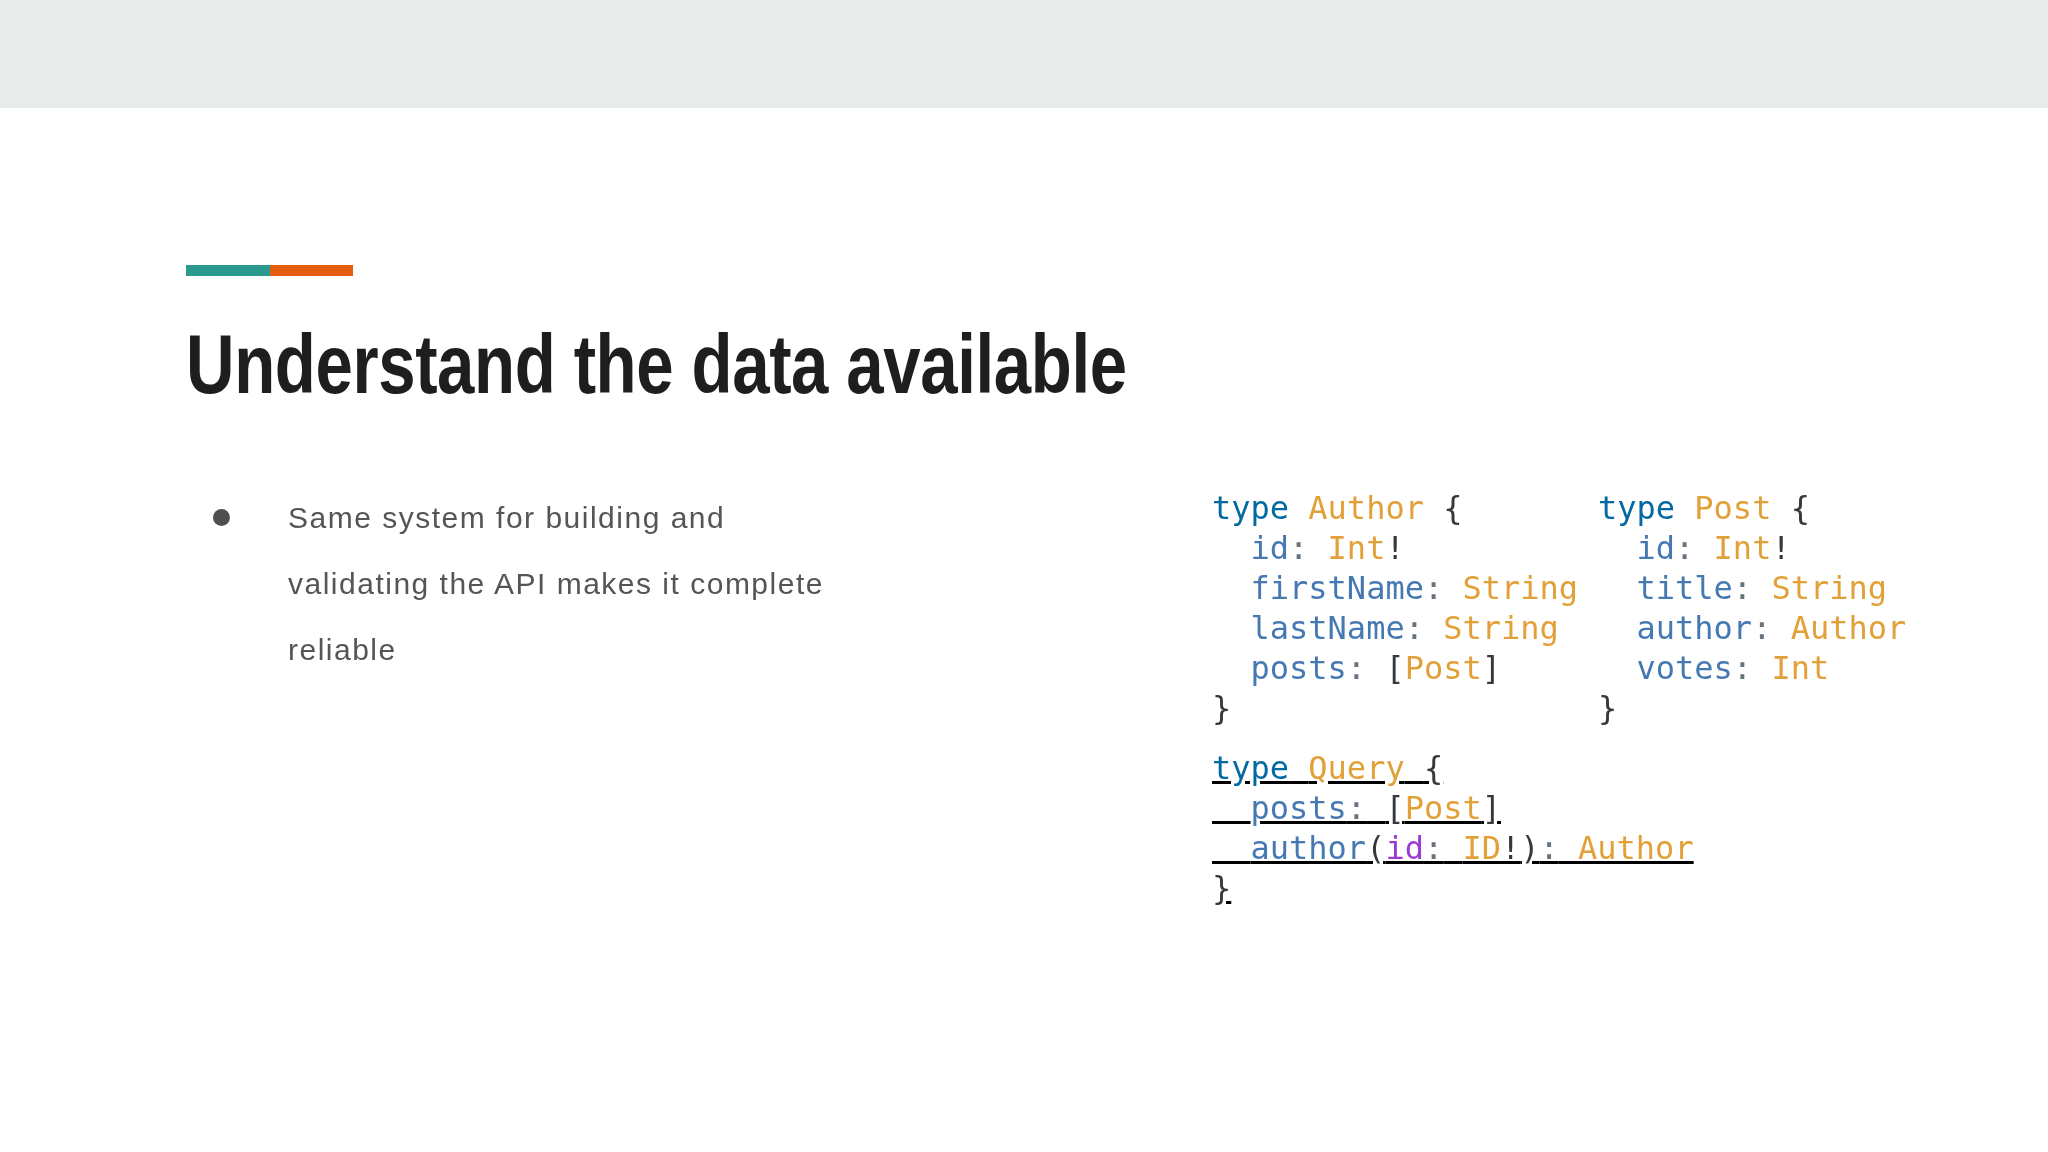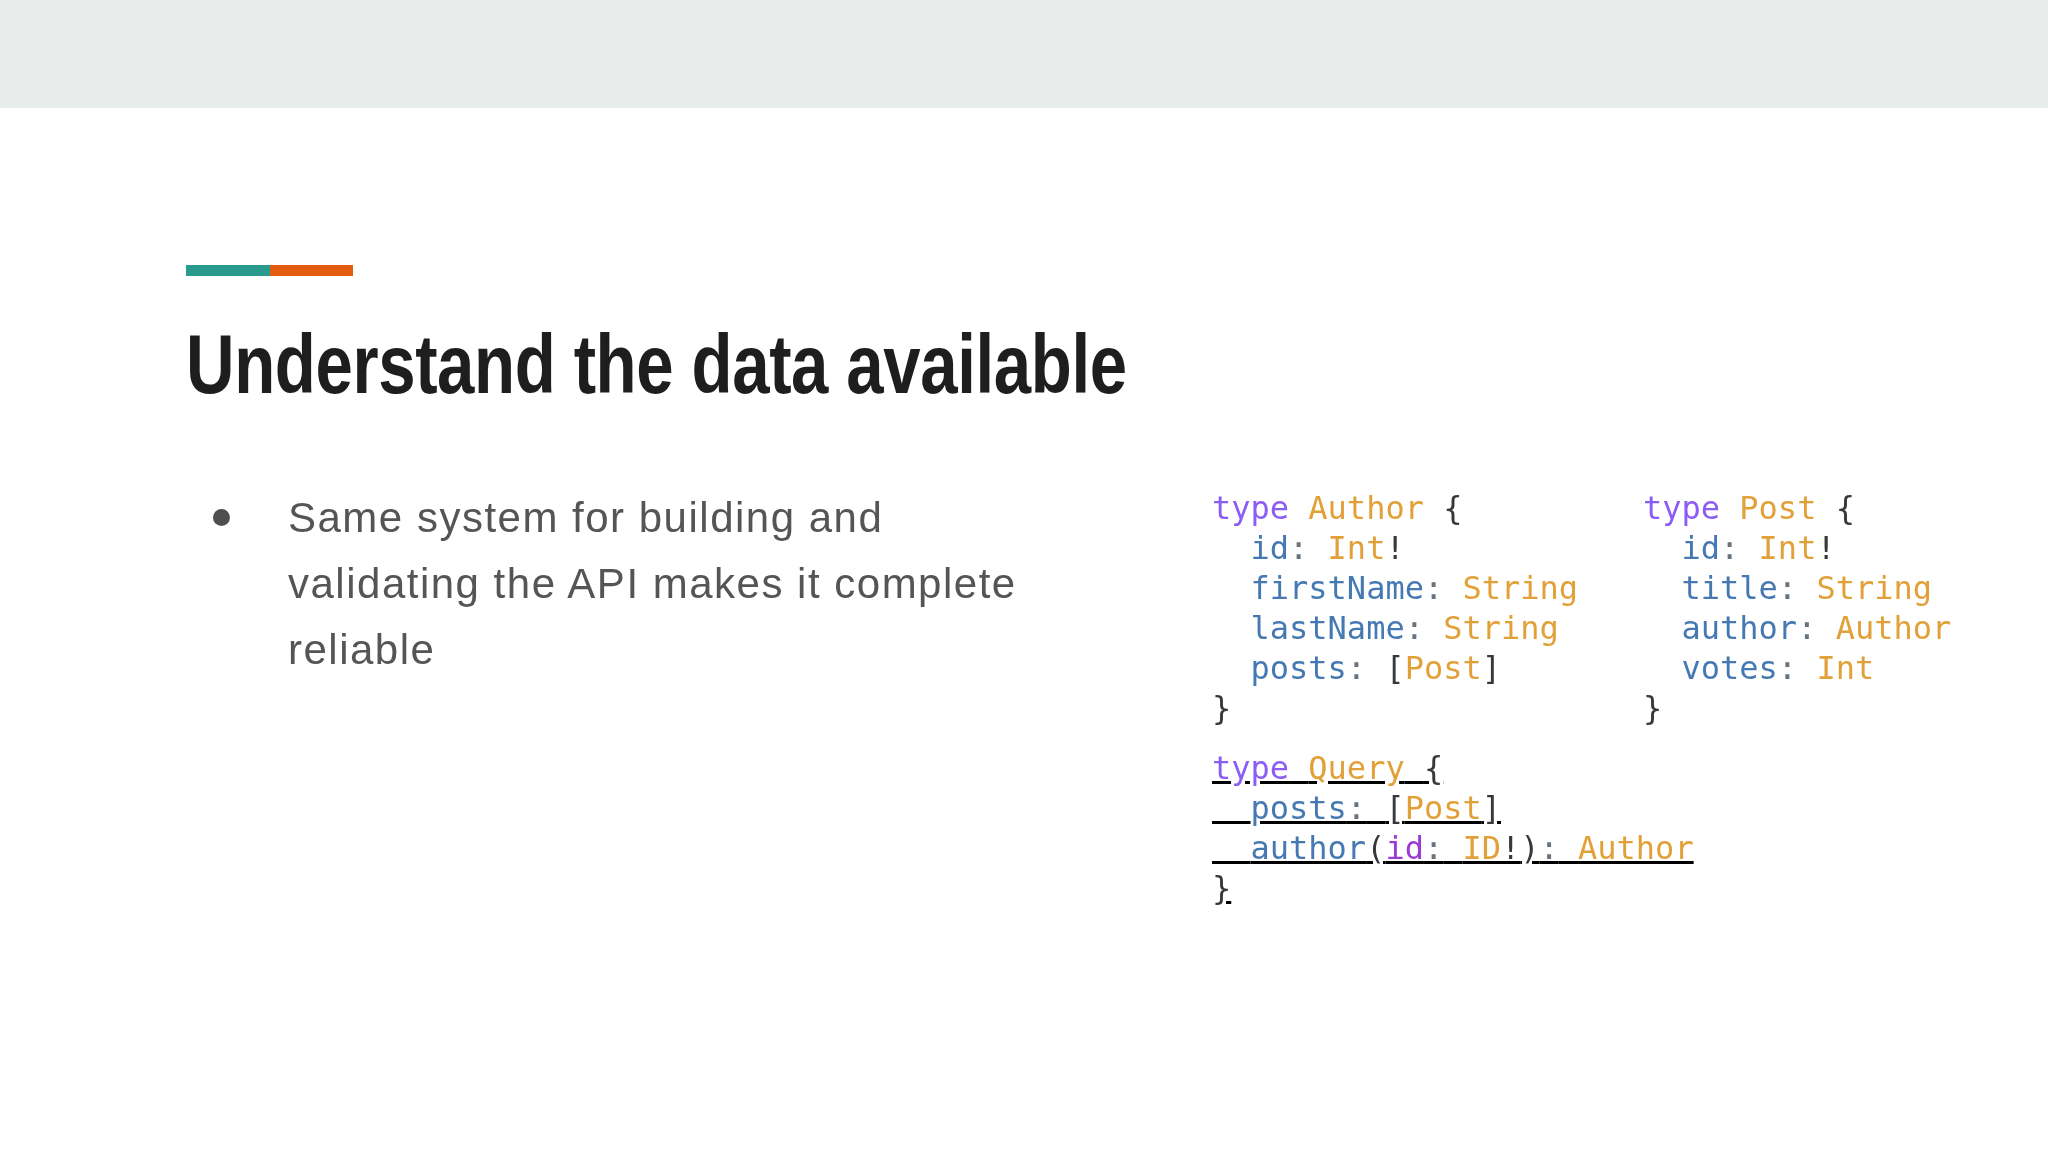--- a/index.html
+++ b/index.html
@@ -54,21 +54,21 @@
     left: 204px;
     top: 485px;
     width: 920px;
     margin: 0;
     padding: 0;
     list-style: none;
   }
   .bullets li {
     position: relative;
     padding-left: 84px;
-    font-size: 42px;
+    font-size: 30px;
     line-height: 66px;
     letter-spacing: 1.5px;
     color: #555555;
   }
   .bullets li + li { margin-top: 14px; }
   .bullet-dot {
     position: absolute;
     left: 9px;
     top: 24px;
     width: 17px;
@@ -82,24 +82,24 @@
   }
 
   .code {
     position: absolute;
     font-family: "DejaVu Sans Mono", monospace;
     font-size: 32px;
     line-height: 40px;
     white-space: pre;
   }
   .code-author { left: 1212px; top: 488px; }
-  .code-post   { left: 1643px; top: 488px; }
+  .code-post   { left: 1598px; top: 488px; }
   .code-query  { left: 1212px; top: 748px; text-decoration: underline; }
 
-  .tok-k { color: #8b5cf6; }  
+  .tok-k { color: #0369a1; }  
   .tok-t { color: #e2a038; }  
   .tok-f { color: #4679b2; }  
   .tok-p { color: #35383c; }  
   .tok-c { color: #67737e; }  
   .tok-a { color: #9a3bd4; }  
   .tok-w { color: #35383c; }  
 </style>
 </head>
 <body>
 

